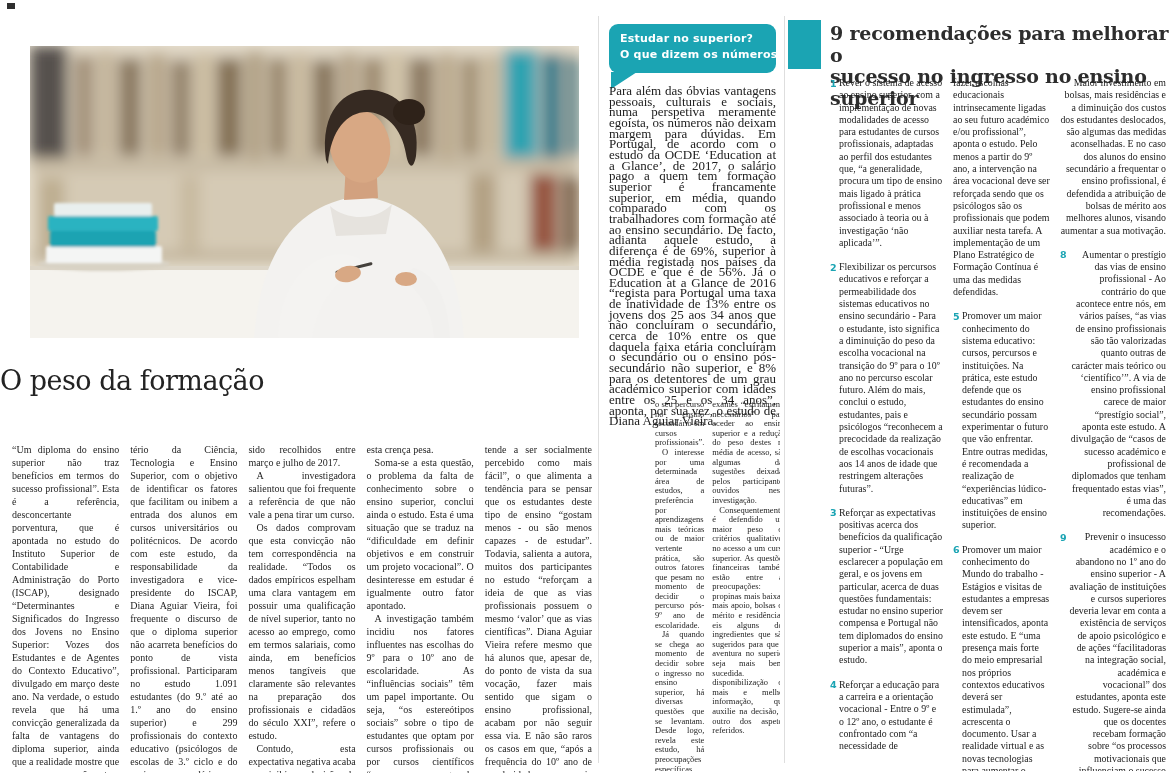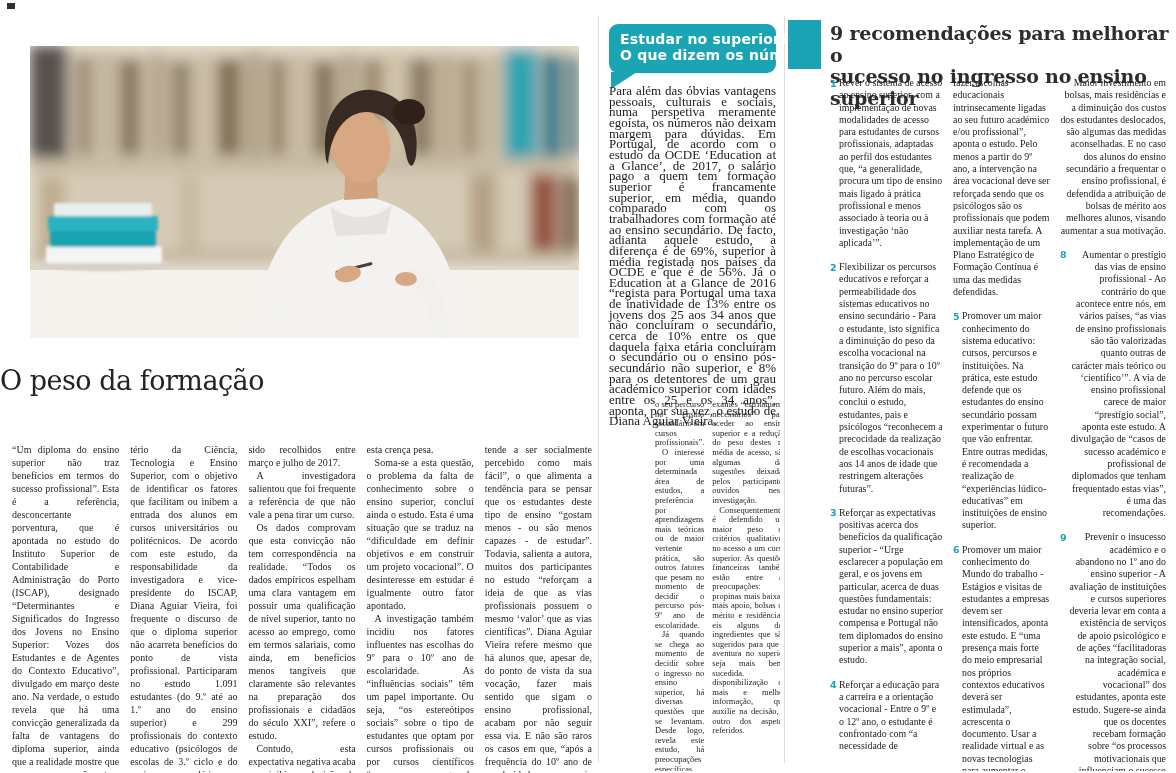--- a/index.html
+++ b/index.html
@@ -23,21 +23,21 @@
   .a-col p{margin:0;}
   .a-col p + p{text-indent:8px;}
   
   .rule-v{width:1px;background:#dedede;top:16px;height:747px;}
   .rule-v.r1{left:598px;}
   .rule-v.r2{left:784px;}
   
   .bubble{left:609px;top:24px;width:167px;height:49px;border-radius:9px;box-sizing:border-box;
           padding:7px 10px 0 11px;}
   .bubble .b-line{display:block;font-family:"DejaVu Sans",sans-serif;font-weight:700;
-          font-size:14px;line-height:16px;color:#ffffff;letter-spacing:0.2px;white-space:nowrap;}
+          font-size:11px;line-height:16px;color:#ffffff;letter-spacing:0.2px;white-space:nowrap;}
   .bubble-tail{left:611px;top:72px;width:0;height:0;border-right:26px solid transparent;}
   .mid-intro{left:609px;top:86px;width:167px;font-size:13px;line-height:10.65px;
           text-align:justify;color:#202020;}
   .mid-intro p{margin:0;}
   .mid-cols{left:609px;top:400px;width:171px;height:371px;display:flex;gap:8px;overflow:hidden;}
   .m-col{font-size:8.5px;line-height:9.6px;text-align:justify;}
   .m-col.ca{width:84px;margin-left:46px;} .m-col.cb{width:79px;}
   .m-col p{margin:0;}
   .m-col p + p{text-indent:7px;}
   

